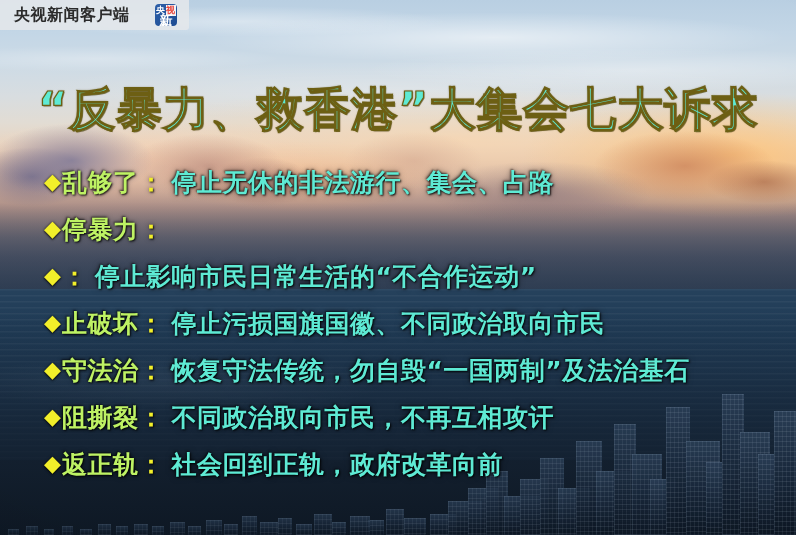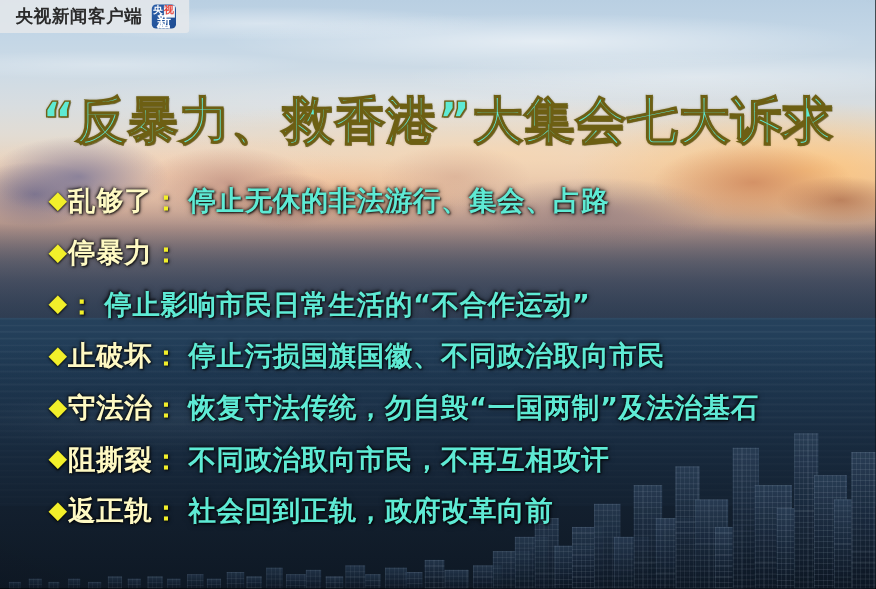--- a/index.html
+++ b/index.html
@@ -124,21 +124,21 @@
   }
 
   
   #channel-badge {
     position: absolute;
     left: 0; top: 0;
     height: 30px;
     padding: 0 12px 0 14px;
     display: flex;
     align-items: center;
-    gap: 8px;
+    gap: 25px;
     background: rgba(228,231,234,.88);
     border-bottom-right-radius: 3px;
   }
   #channel-name {
     font-size: 16px;
     font-weight: bold;
     color: #2b2b2b;
     letter-spacing: .5px;
     white-space: nowrap;
   }
@@ -215,21 +215,21 @@
     color: #f2ef2a;
     margin-right: 1px;
     text-shadow: 0 1px 2px rgba(0,0,0,.8), 0 0 3px rgba(0,0,0,.6);
     flex: none;
     position: relative;
     top: -2px;
   }
   .demand-label {
     font-size: 25px;
     font-weight: bold;
-    color: #fef9c3;
+    color: #bef264;
     letter-spacing: .5px;
     text-shadow:
       1px 1px 2px rgba(0,0,0,.85),
       -1px -1px 2px rgba(0,0,0,.55),
       0 0 5px rgba(0,0,0,.55);
     flex: none;
   }
   .demand-colon {
     font-size: 25px;
     font-weight: bold;

